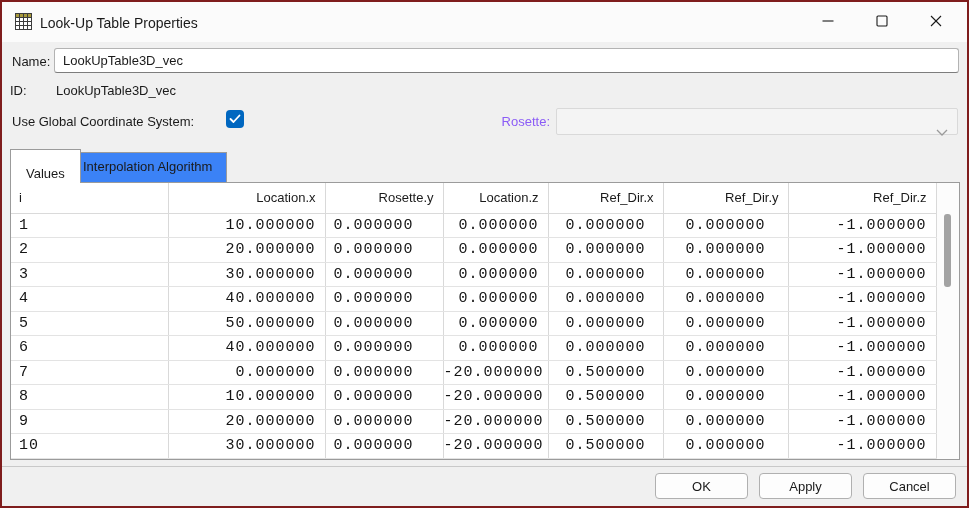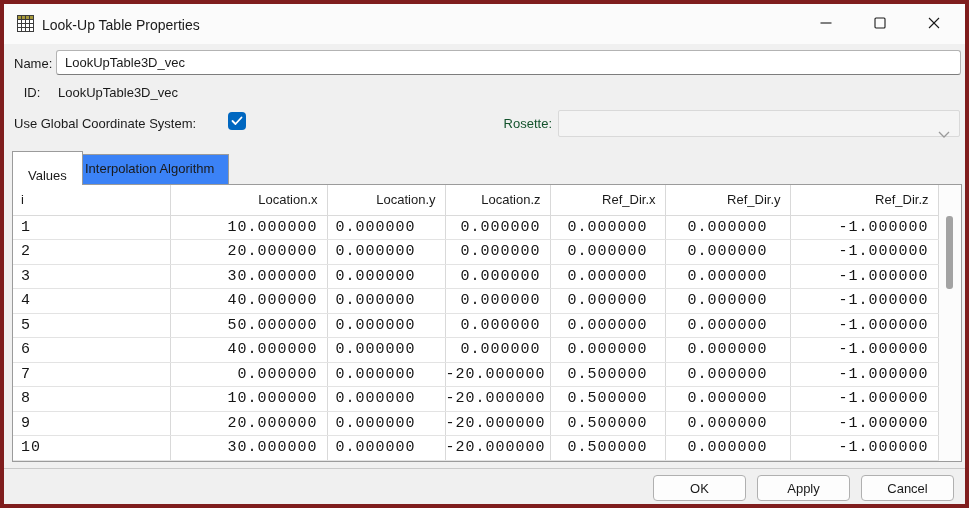--- a/index.html
+++ b/index.html
@@ -1,48 +1,48 @@
 <!DOCTYPE html>
 <html><head>
 <meta charset="utf-8">
 <style>
   * { margin:0; padding:0; box-sizing:border-box; }
   html,body { background:#e8e8e8; }
   .window {
     position:relative; width:969px; height:508px;
-    border:4px solid #7f1d1d; background:#f0f0f0;
+    border:2px solid #7f1d1d; background:#f0f0f0;
     font-family:"Liberation Sans", sans-serif; color:#1a1a1a;
     overflow:hidden;
   }
   
   .titlebar { position:absolute; left:0; top:0; right:0; height:40px; background:#fbfbfb; }
   .app-icon { position:absolute; left:13px; top:11px; width:17px; height:17px; }
   .title-text { position:absolute; left:38px; top:13px; font-size:14px; white-space:nowrap; }
   .win-btn { position:absolute; top:2px; width:46px; height:34px; display:flex; align-items:center; justify-content:center; cursor:default; }
   .win-btn.minimize { right:116px; }
   .win-btn.maximize { right:62px; }
   .win-btn.close    { right:8px; }
   
   .lbl { position:absolute; font-size:13px; white-space:nowrap; }
   .name-label { left:10px; top:52px; }
   .name-input {
     position:absolute; left:52px; top:46px; width:905px; height:25px;
     background:#ffffff; border:1px solid #b3b3b3; border-bottom-color:#7d7d7d;
     border-radius:3px; font-size:13px; padding:0 8px;
     font-family:"Liberation Sans", sans-serif; color:#1a1a1a;
   }
-  .id-label { left:8px; top:81px; width:40px; text-align:center; }
+  .id-label { left:8px; top:81px; width:40px; text-align:left; }
   .id-value { left:54px; top:81px; }
   .ugcs-label { left:10px; top:112px; }
   .checkbox {
     position:absolute; left:224px; top:108px; width:18px; height:18px;
     border-radius:4px; display:flex; align-items:center; justify-content:center;
     cursor:default;
   }
-  .rosette-label { left:470px; top:112px; width:78px; text-align:right; color:#14532d; }
+  .rosette-label { left:470px; top:112px; width:78px; text-align:right; color:#8b5cf6; }
   .rosette-combo {
     position:absolute; left:554px; top:106px; width:402px; height:27px;
     background:#f4f4f4; border:1px solid #d9d9d9; border-radius:2px;
     font-size:13px; color:#9a9a9a; line-height:25px; padding:0 26px 0 8px;
   }
   .rosette-combo .chev { position:absolute; right:9px; top:10px; }
   
   .tab { position:absolute; font-size:13px; white-space:nowrap; cursor:default; }
   .tab-values {
     left:8px; top:147px; height:34px; line-height:31px; padding:8px 15px;
@@ -149,21 +149,21 @@
 
   <div class="tab tab-values">Values</div>
   <div class="tab tab-interp">Interpolation Algorithm</div>
 
   <div class="pane">
     <table class="lut">
       <thead>
           <tr id="lut-head">
             <th class="c0 a-l">i</th>
             <th class="c1 a-r">Location.x</th>
-            <th class="c2 a-r">Location.y</th>
+            <th class="c2 a-r">Rosette.y</th>
             <th class="c3 a-r">Location.z</th>
             <th class="c4 a-r">Ref_Dir.x</th>
             <th class="c5 a-r">Ref_Dir.y</th>
             <th class="c6 a-r">Ref_Dir.z</th>
           </tr>
         </thead>
       <tbody id="lut-body">
           <tr>
             <td class="c0 a-l">1</td>
             <td class="c1 a-r">10.000000</td>

